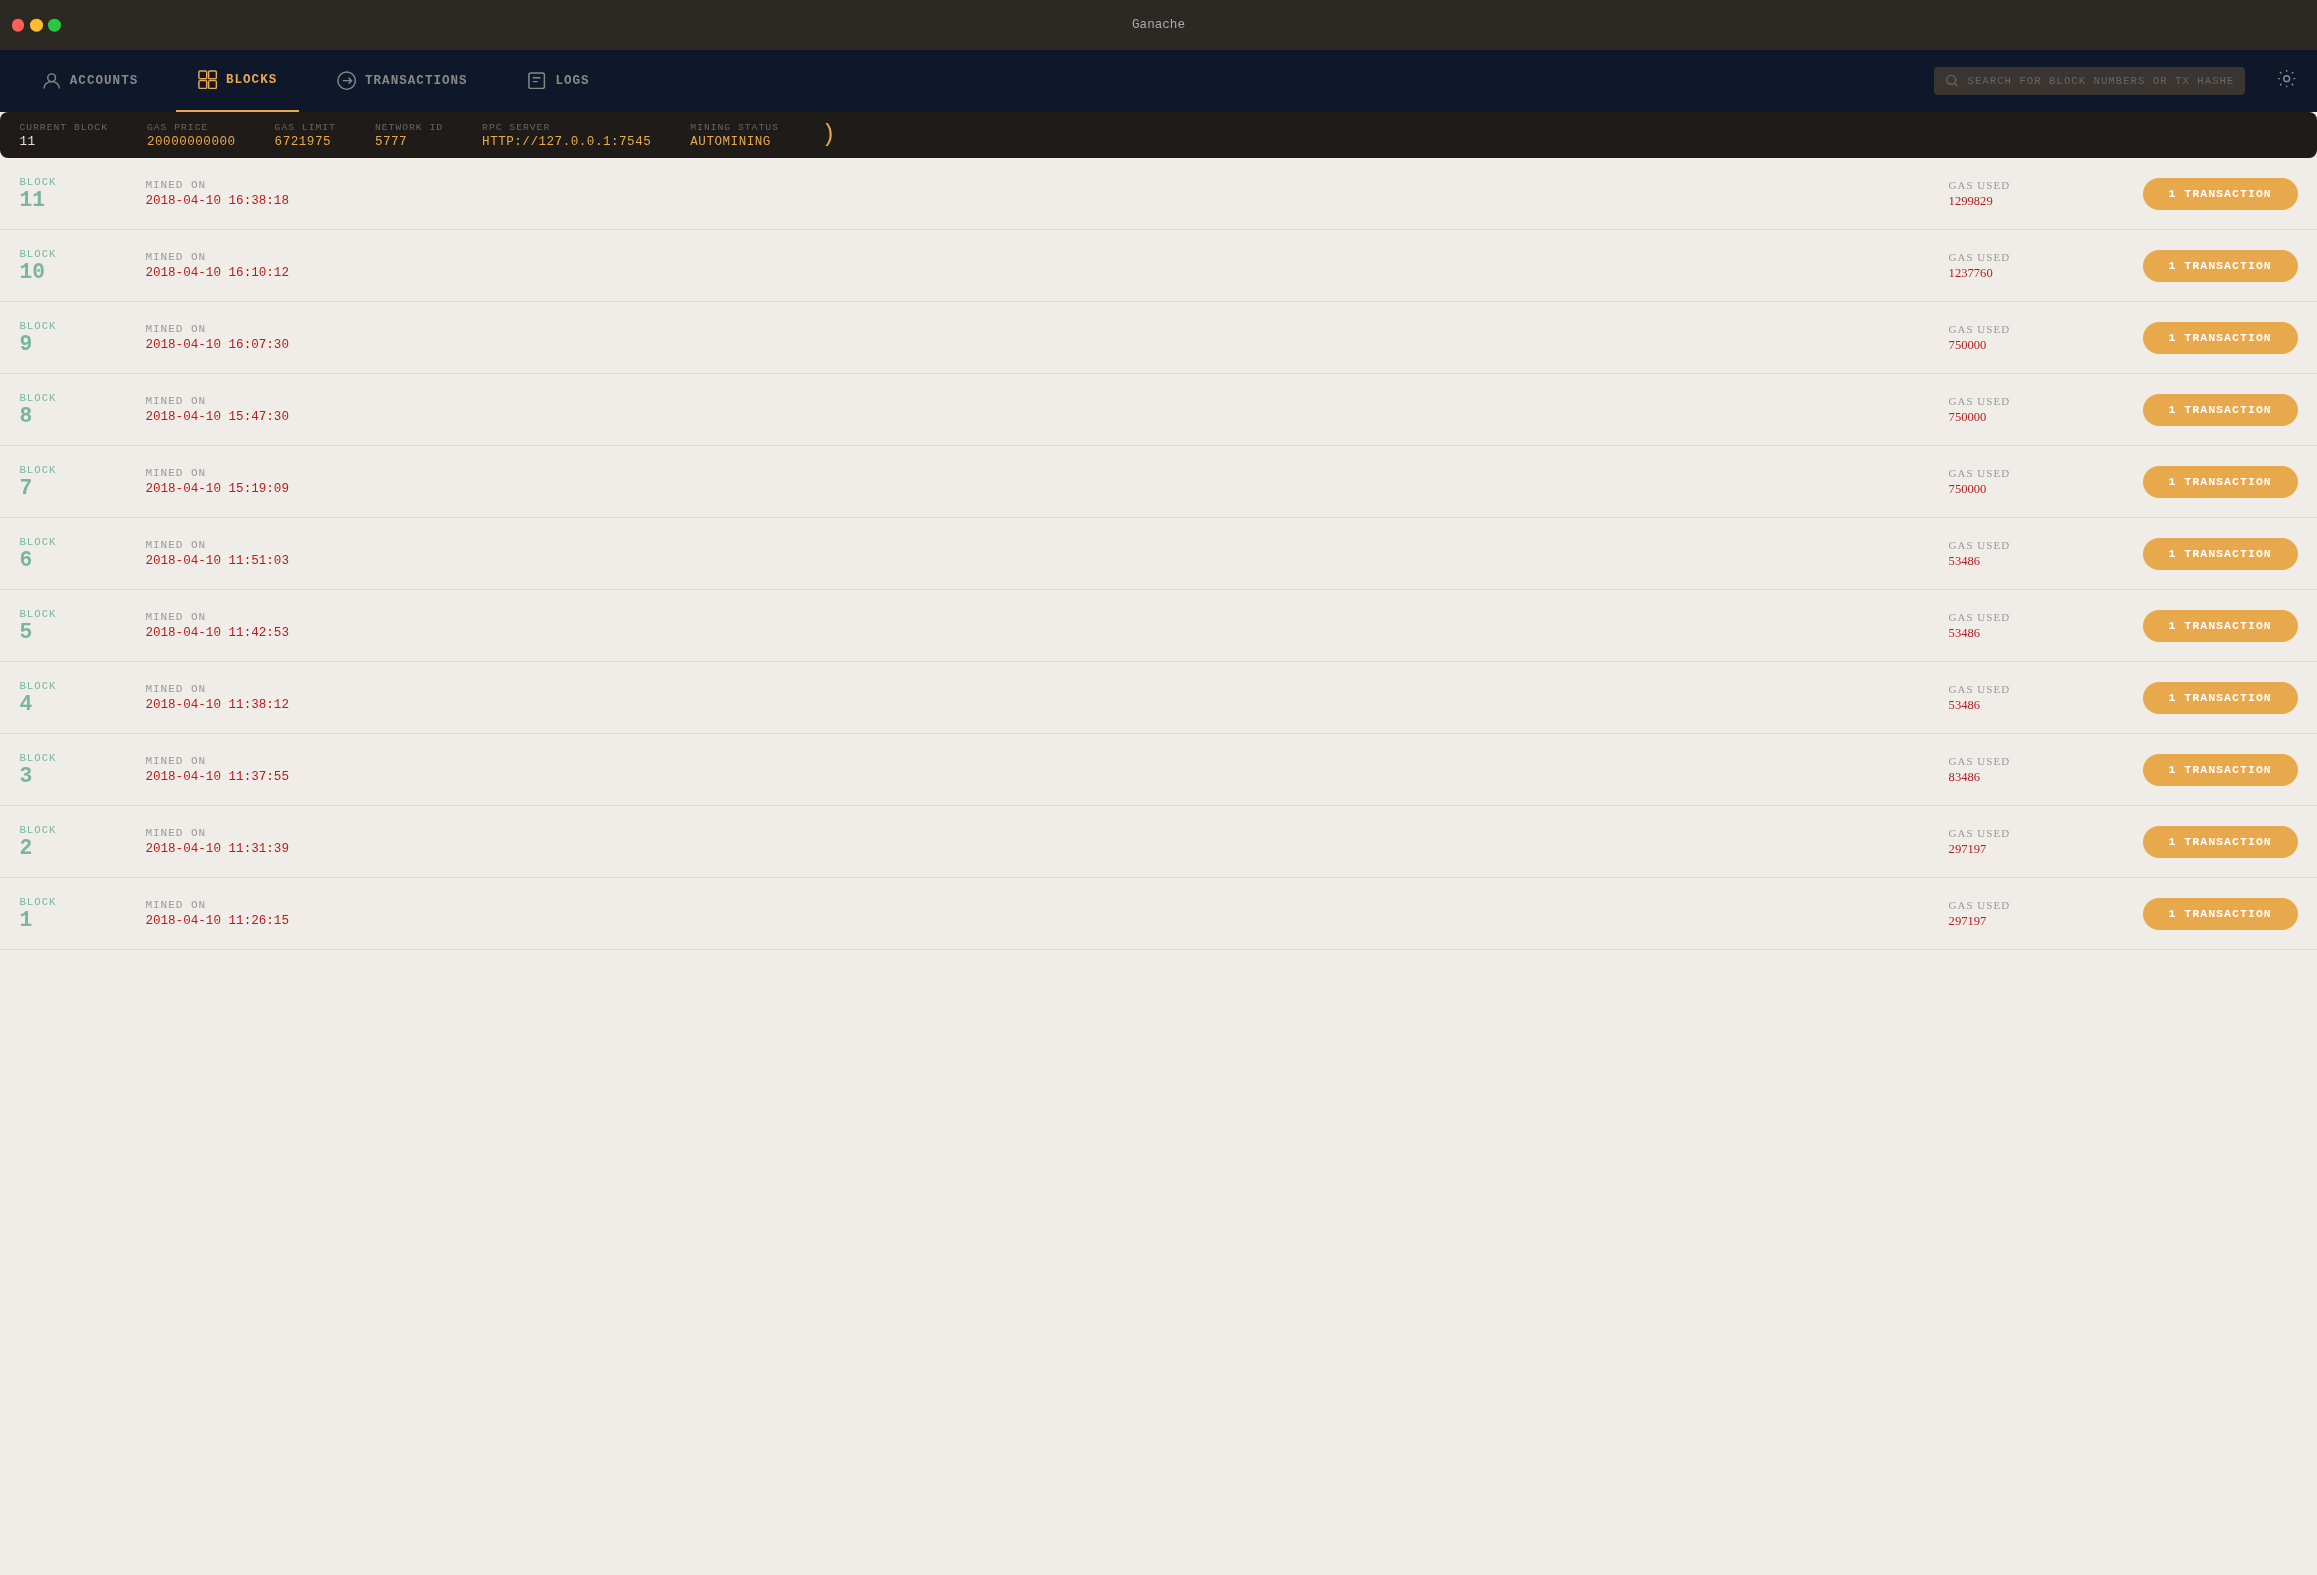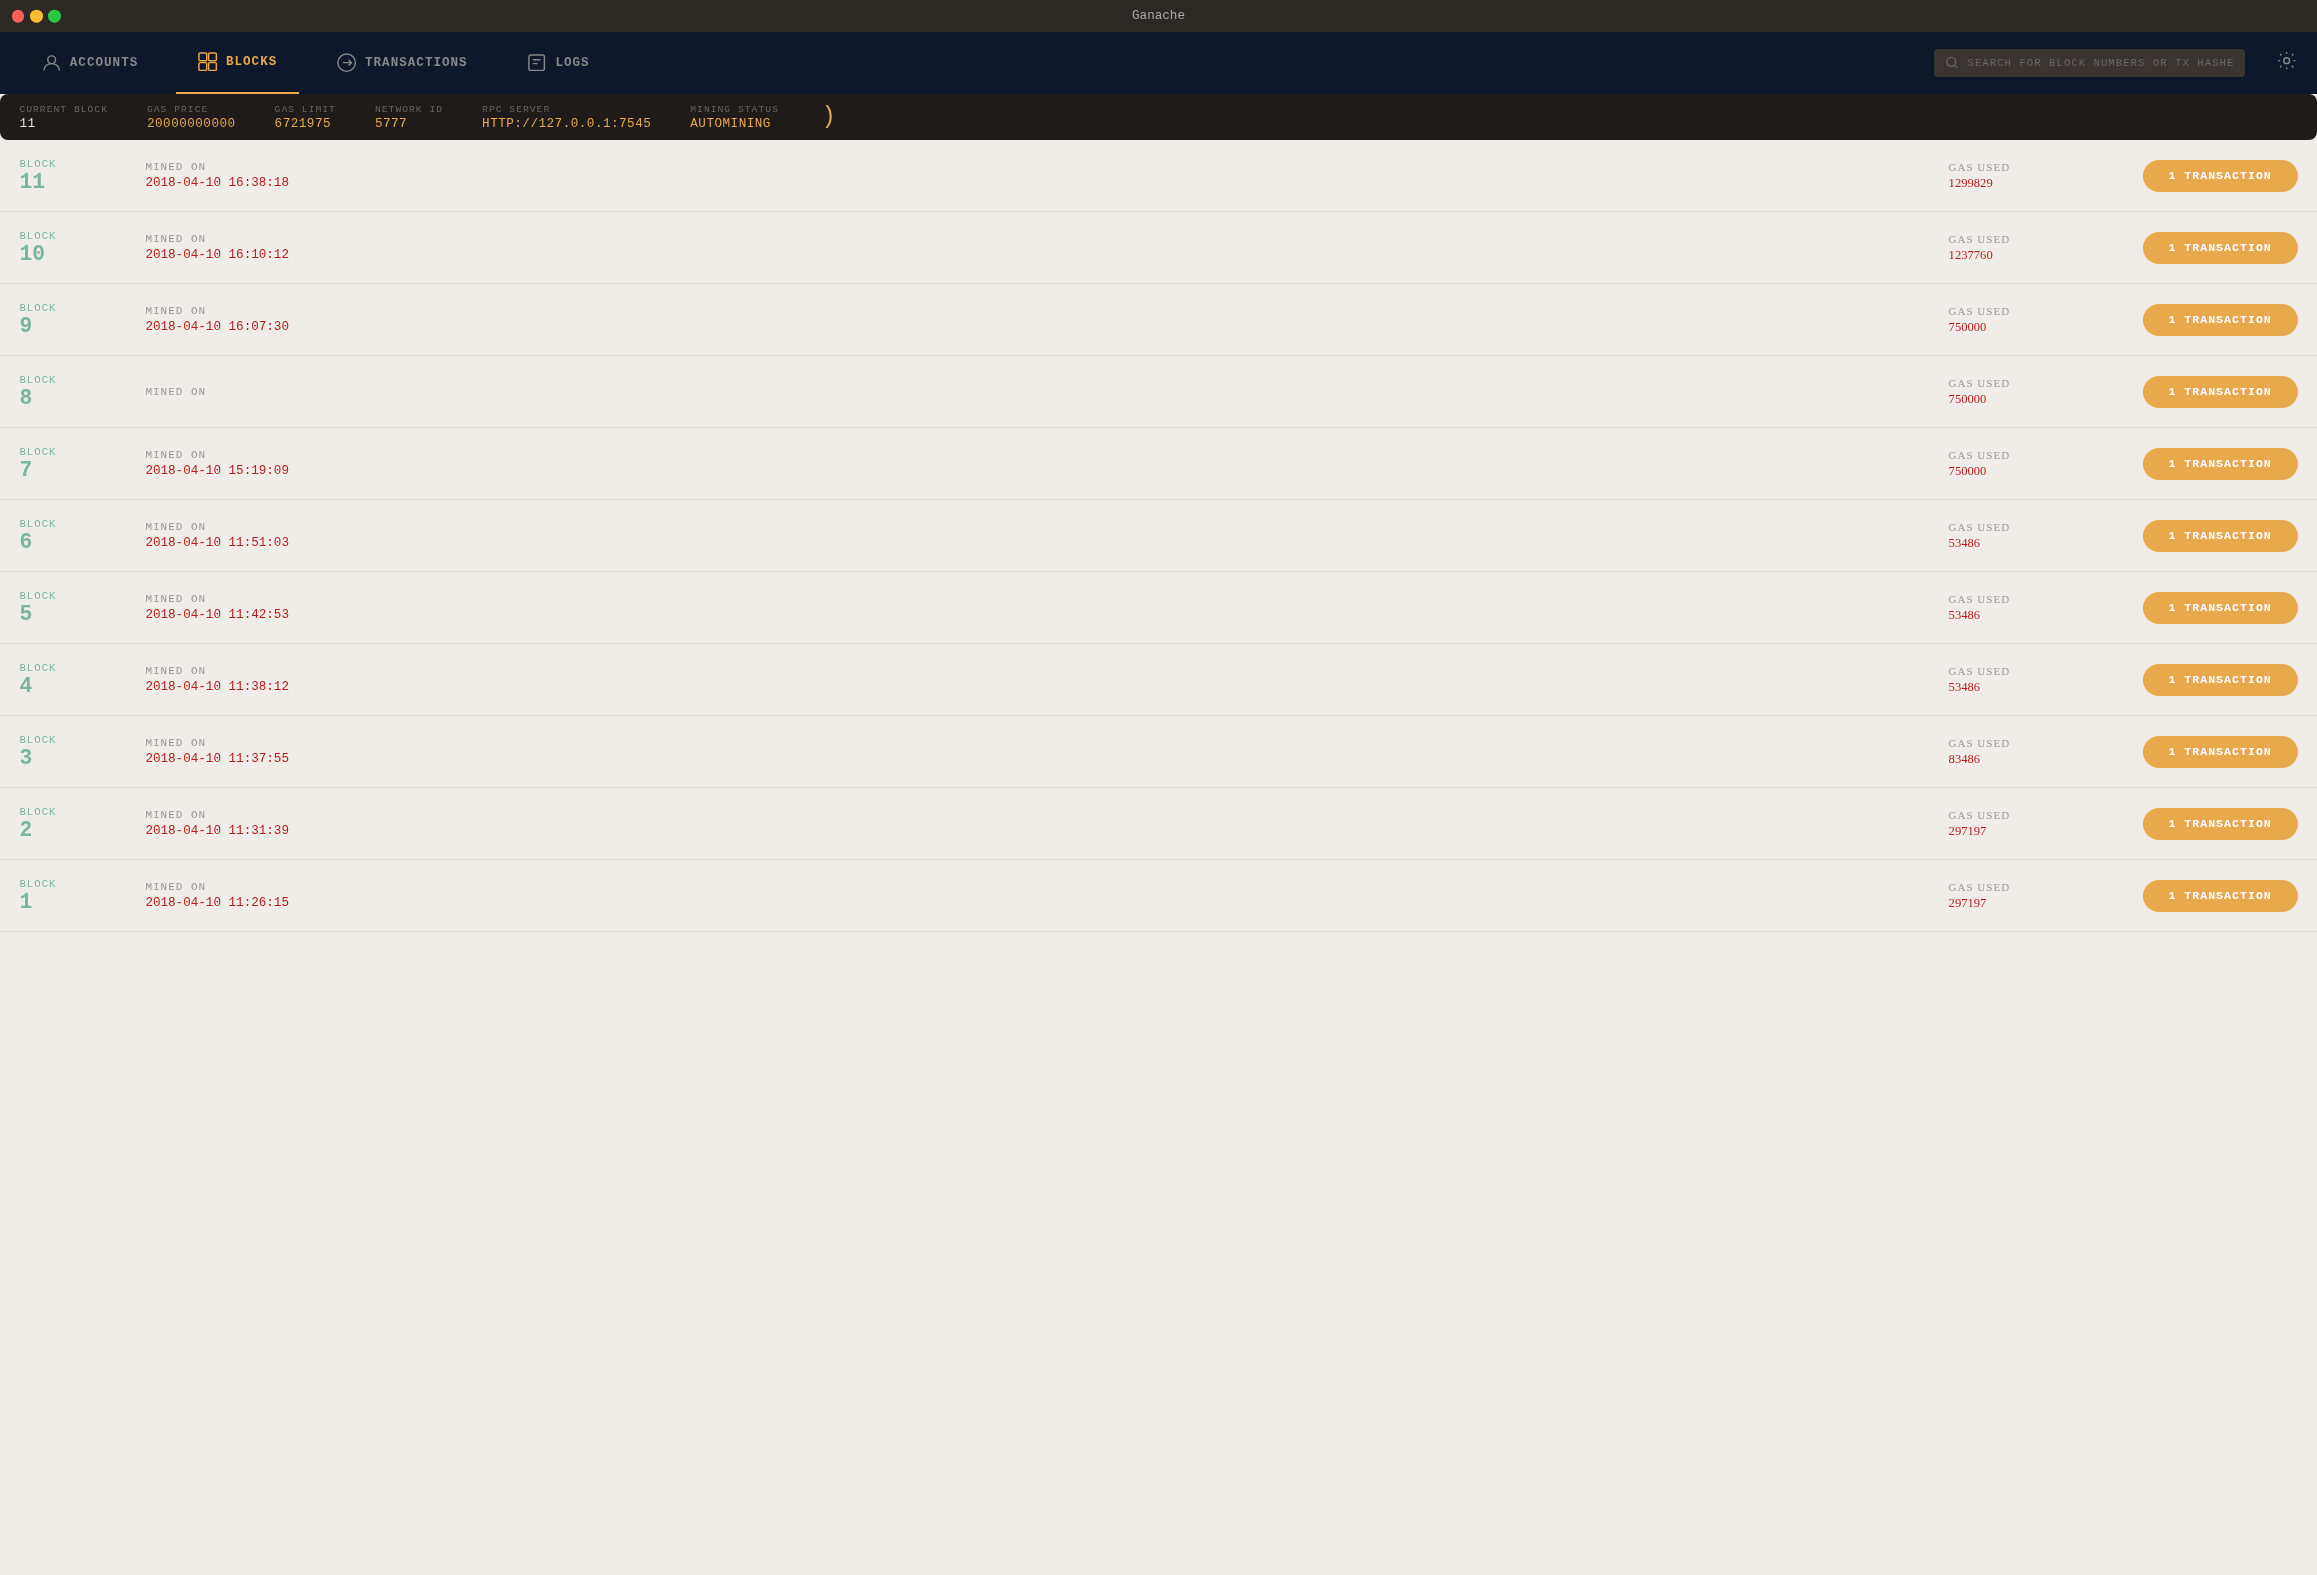--- a/index.html
+++ b/index.html
@@ -6,21 +6,21 @@
     body {
       font-family: 'Courier New', Courier, monospace;
       background: #f0ede8;
       color: #333;
       min-height: 100vh;
     }
     
     .title-bar {
       background: #2c2824;
       text-align: center;
-      padding: 9px 0;
+      padding: 18px 0;
       font-size: 12.6px;
       color: #aaa;
       position: relative;
     }
     .traffic-lights {
       position: absolute;
       left: 11.6px;
       top: 50%;
       transform: translateY(-50%);
       display: flex;
@@ -338,20 +338,21 @@
     </div>
     <button class="tx-btn">1 TRANSACTION</button>
   </div>
     <div class="block-row">
     <div class="block-number-cell">
       <div class="block-label">BLOCK</div>
       <div class="block-num">8</div>
     </div>
     <div class="block-details">
       <span class="detail-label">MINED ON</span>
+      <span class="detail-value">2018-04-10 15:47:30</span>
     </div>
     <div class="gas-used-cell">
       <span class="detail-label">GAS USED</span>
       <span class="detail-value">750000</span>
     </div>
     <button class="tx-btn">1 TRANSACTION</button>
   </div>
     <div class="block-row">
     <div class="block-number-cell">
       <div class="block-label">BLOCK</div>

